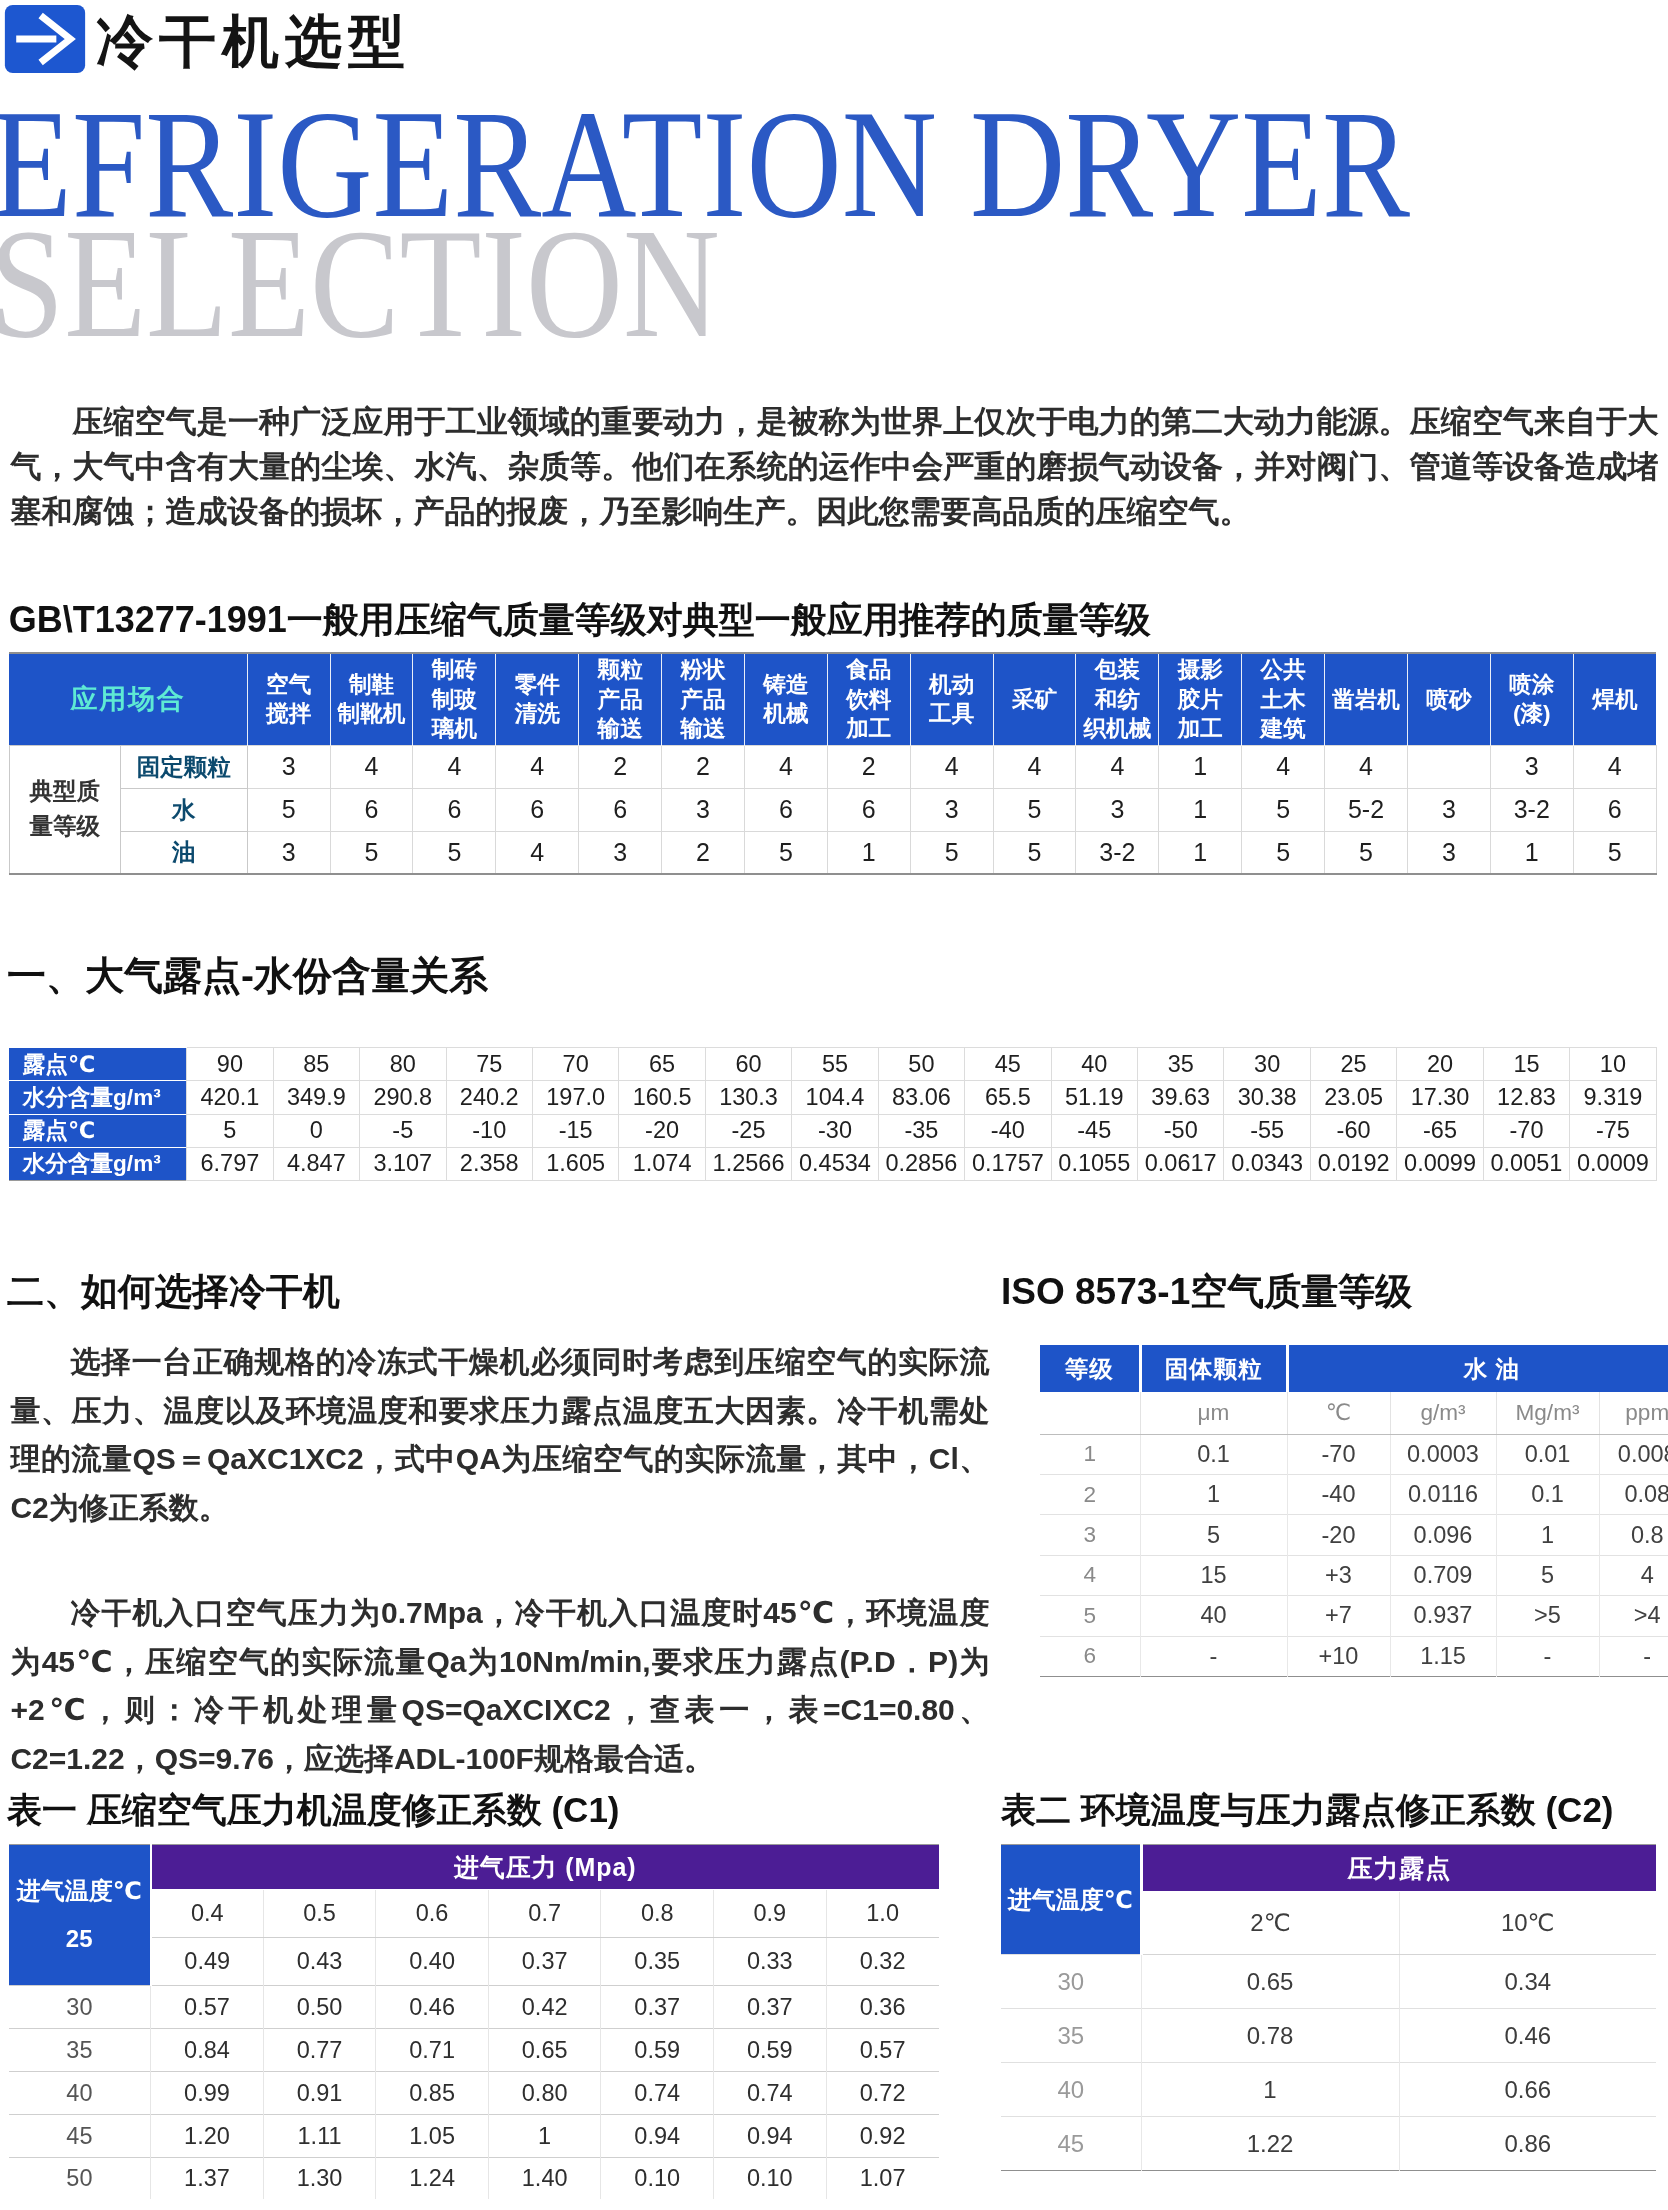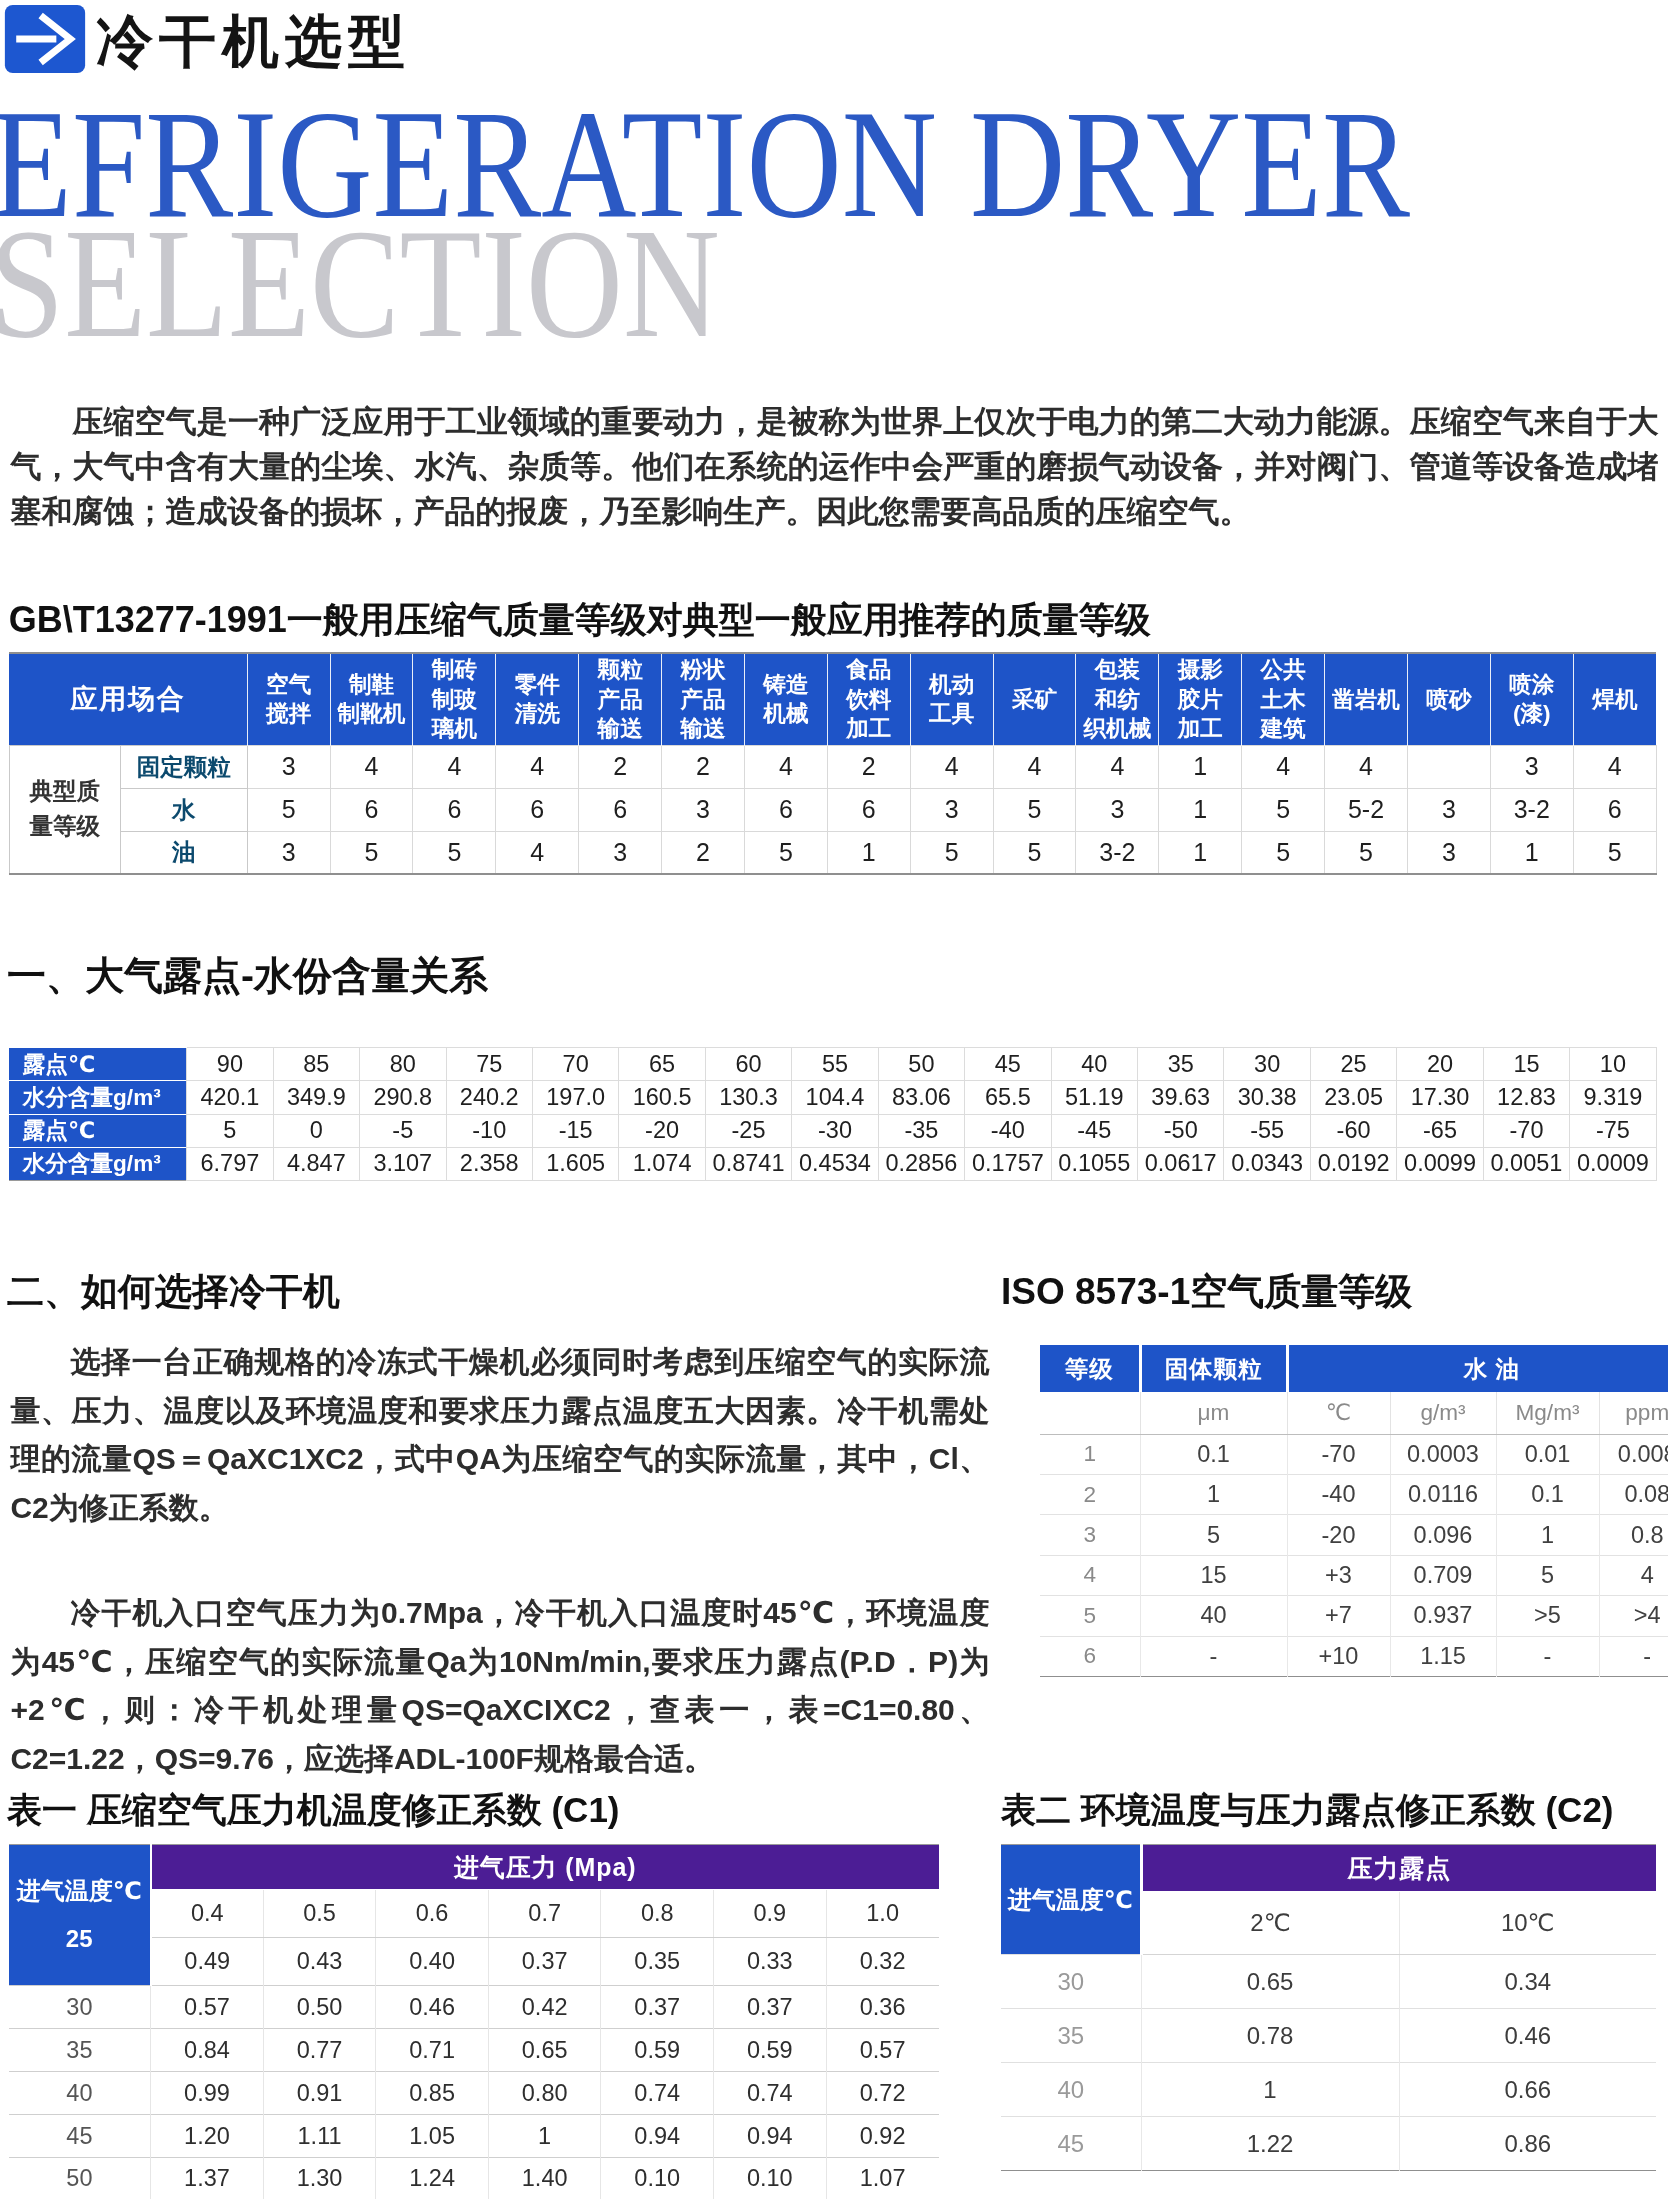--- a/index.html
+++ b/index.html
@@ -31,21 +31,21 @@
   .example{top:1540px;}
   .para2{top:1589px;}
 
   table{border-collapse:collapse;table-layout:fixed;width:100%;height:100%;}
   th,td{padding:0;vertical-align:middle;text-align:center;overflow:hidden;}
 
   
   .gbwrap{left:8.7px;top:652px;width:1648px;height:220px;}
   .gbt{border-top:2.6px solid #8f8f8f;border-bottom:2.6px solid #8f8f8f;}
   .gbt thead tr{height:92px;background:#1e54c8;}
-  .gcorner{color:#ffffff;font-size:27px;font-weight:700;letter-spacing:1.7px;}
+  .gcorner{color:#5eead4;font-size:27px;font-weight:700;letter-spacing:1.7px;}
   .gbh{color:#fff;font-size:22.6px;font-weight:700;line-height:1.3;white-space:pre-line;border-left:1.7px solid #e9eef8;}
   .gbt tbody tr{height:43px;background:#fff;}
   .ggroup{font-size:23.5px;font-weight:600;color:#333;white-space:pre-line;line-height:1.5;border:0.9px solid #c9c9c9;}
   .glab{font-size:23.5px;font-weight:600;color:#0c4a6e;border:0.9px solid #c9c9c9;}
   .gv{font-size:25px;color:#1f1f1f;border:0.9px solid #d9d9d9;}
 
   
   .dewwrap{left:8.7px;top:1047px;width:1648px;height:134px;}
   .dewt{border-top:1.7px solid #9a9a9a;border-bottom:1.7px solid #9a9a9a;}
   .dewt tr{height:33px;}
@@ -305,21 +305,21 @@
           </tr>
         <tr>
           <th class="dlab">水分含量g/m³</th>
 
         <td class="dv">6.797</td>
             <td class="dv">4.847</td>
             <td class="dv">3.107</td>
             <td class="dv">2.358</td>
             <td class="dv">1.605</td>
             <td class="dv">1.074</td>
-            <td class="dv">0.8741</td>
+            <td class="dv">1.2566</td>
             <td class="dv">0.4534</td>
             <td class="dv">0.2856</td>
             <td class="dv">0.1757</td>
             <td class="dv">0.1055</td>
             <td class="dv">0.0617</td>
             <td class="dv">0.0343</td>
             <td class="dv">0.0192</td>
             <td class="dv">0.0099</td>
             <td class="dv">0.0051</td>
             <td class="dv">0.0009</td>

